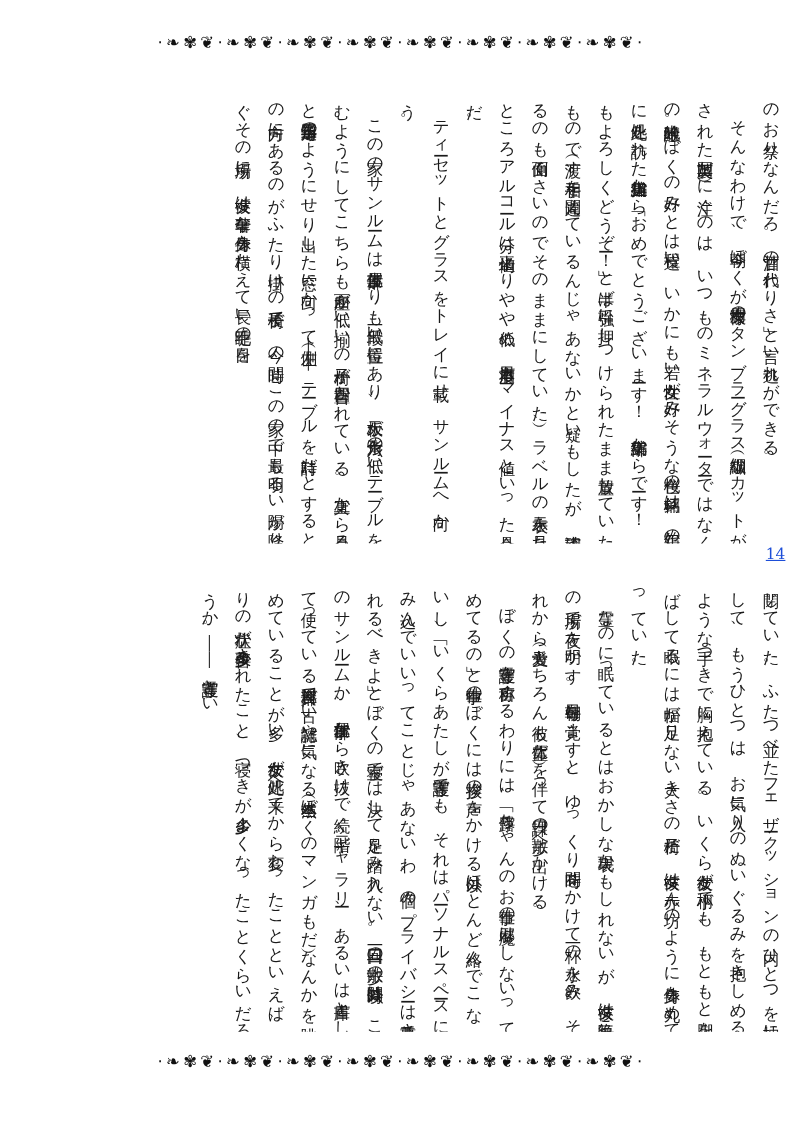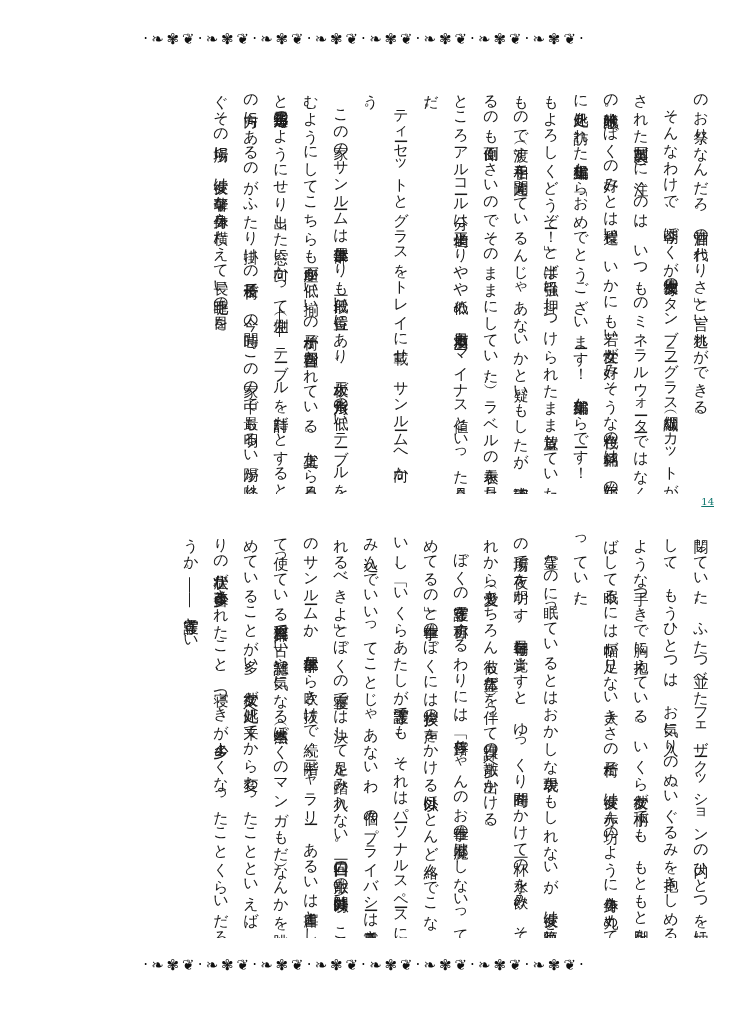--- a/index.html
+++ b/index.html
@@ -27,22 +27,22 @@
       white-space: nowrap;
       color: #111111;
       user-select: none;
     }
     .ornament.top { top: 30px; }
     .ornament.bottom { top: 956px; }
     .page-number {
       position: absolute;
       top: 496px;
       right: 16px;
-      font-size: 10px;
-      color: #0f766e;
+      font-size: 14px;
+      color: #1d4ed8;
       text-decoration: underline;
     }
     .band {
       position: absolute;
       right: 14px;
       height: 410px;
       width: 650px;
       writing-mode: vertical-rl;
       text-orientation: mixed;
       font-size: 15px;

